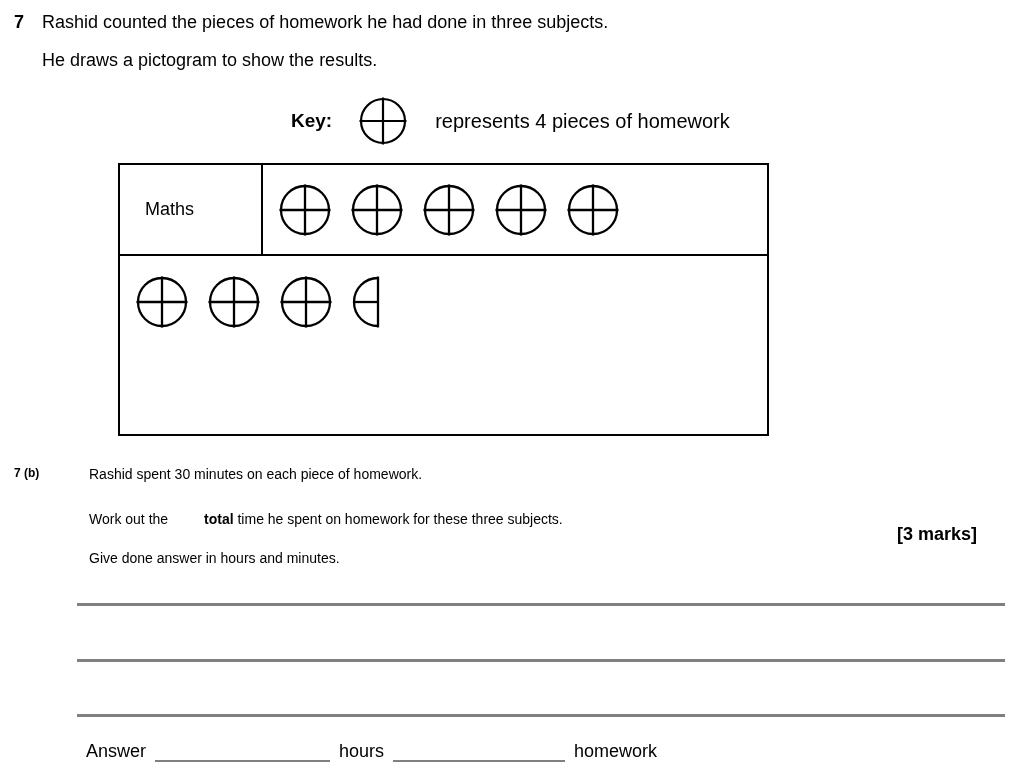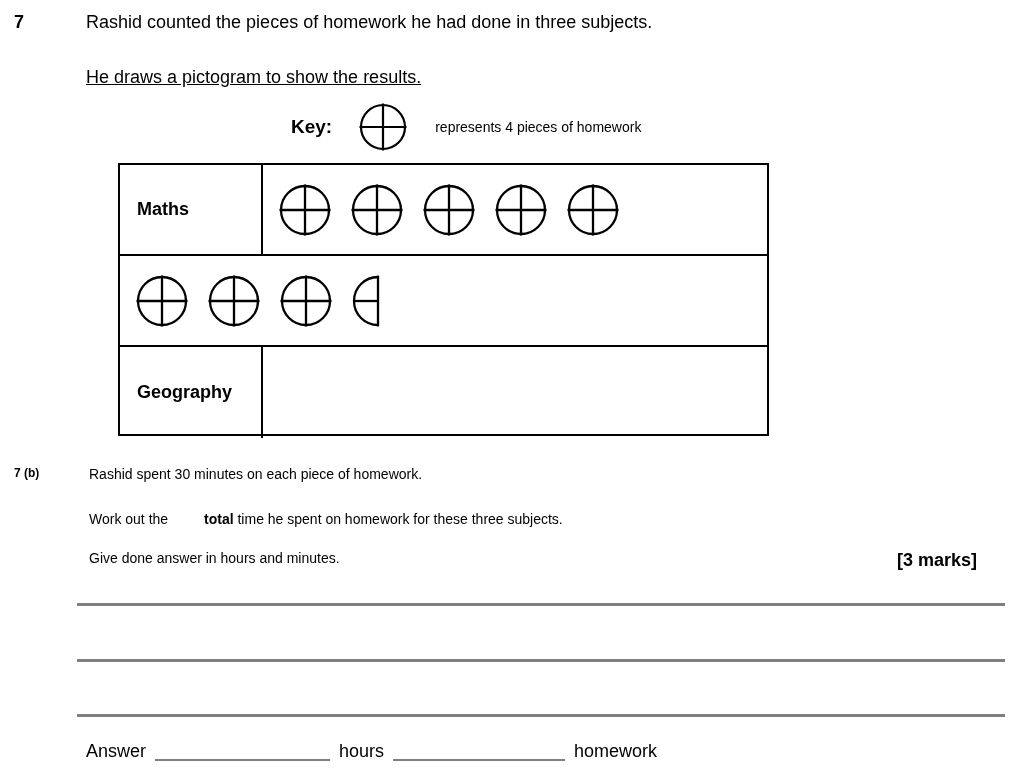--- a/index.html
+++ b/index.html
@@ -18,38 +18,37 @@
   .abs { position: absolute; }
 
   
   .qnum {
     font-weight: bold;
     font-size: 18px;
   }
   .stem-line {
     font-size: 18px;
     white-space: nowrap;
-    margin-left: 44px;
   }
 
   
   .key-row {
     left: 291px;
-    top: 102px;
+    top: 96px;
     display: flex;
     align-items: center;
     gap: 14px;
   }
   .key-label {
     font-size: 19px;
     font-weight: bold;
     margin-right: 12px;
   }
   .key-text {
-    font-size: 14px;
+    font-size: 20px;
     margin-left: 13px;
     white-space: nowrap;
   }
 
   
   .pictogram {
     left: 118px;
     top: 163px;
     width: 651px;
     height: 273px;
@@ -63,23 +62,23 @@
     border-bottom: 2px solid #000;
   }
   .pict-row:last-child { border-bottom: none; }
   .pict-label {
     width: 143px;
     flex: 0 0 143px;
     box-sizing: border-box;
     border-right: 2px solid #000;
     display: flex;
     align-items: center;
-    padding-left: 17px;
-    font-size: 18px;
-    font-weight: bold;
+    padding-left: 25px;
+    font-size: 18px;
+    font-weight: normal;
   }
   .pict-cell {
     flex: 1 1 auto;
     display: flex;
     align-items: center;
     padding-left: 15px;
     gap: 18px;
   }
   .sym { display: block; }
 
@@ -106,41 +105,41 @@
     height: 3px;
     left: 77px;
     width: 928px;
   }
 
   
   .answer-strip {
     left: 86px;
     top: 741px;
     display: flex;
-    align-items: center;
+    align-items: flex-end;
     font-size: 18px;
     white-space: nowrap;
   }
   .blank {
     display: inline-block;
     border-bottom: 2px solid #808080;
     height: 17px;
     margin: 0 9px;
   }
   .blank.hours { width: 175px; }
   .blank.minutes { width: 172px; }
 </style>
 </head>
 <body>
 
 <div class="abs qnum" style="left:14px; top:12px;">7</div>
 
 <div class="abs stem-line" style="left:42px; top:12px;">Rashid counted the pieces of homework he had done in three subjects.</div>
 
-<div class="abs stem-line" style="left:42px; top:67px;text-decoration:underline;">He draws a pictogram to show the results.</div>
+<div class="abs stem-line" style="left:42px; top:50px;">He draws a pictogram to show the results.</div>
 
 <div class="abs key-row">
   <span class="key-label">Key:</span>
   <span>
     <svg class="sym" width="50" height="50" viewBox="0 0 50 50" aria-hidden="true">
       <circle cx="25" cy="25" r="22" fill="none" stroke="#000" stroke-width="2.2"></circle>
       <line x1="25" y1="1.5" x2="25" y2="48.5" stroke="#000" stroke-width="2.2"></line>
       <line x1="1.5" y1="25" x2="48.5" y2="25" stroke="#000" stroke-width="2.2"></line>
     </svg>
   </span>
@@ -216,35 +215,31 @@
       <span>
         <svg class="sym" width="30" height="54" viewBox="0 0 30 54">
           <path d="M27 3 A 24 24 0 0 0 27 51" fill="none" stroke="#000" stroke-width="2.3"></path>
           <line x1="27" y1="1.6" x2="27" y2="52.4" stroke="#000" stroke-width="2.3"></line>
           <line x1="3" y1="27" x2="28" y2="27" stroke="#000" stroke-width="2.3"></line>
         </svg>
       </span>
     </div>
   </div>
 
-  <div class="pict-row">
-    <div class="pict-label">Geography</div>
-    <div class="pict-cell"></div>
-  </div>
 </div>
 
 <div class="abs part-b-num" style="left:14px; top:466px;">7 (b)</div>
 
 <div class="abs b-line" style="left:89px; top:466px;">Rashid spent 30 minutes on each piece of homework.</div>
 
 <div class="abs b-line" style="left:89px; top:511px;"><span>Work out the </span><b>total</b><span> time he spent on homework for these three subjects.</span></div>
 
 <div class="abs b-line" style="left:89px; top:550px;">Give done answer in hours and minutes.</div>
 
-<div class="abs marks" style="left:897px; top:550px;">[3 marks]</div>
+<div class="abs marks" style="left:897px; top:524px;">[3 marks]</div>
 
 <div class="abs rule" style="top:603px;"></div>
 <div class="abs rule" style="top:659px;"></div>
 <div class="abs rule" style="top:714px;"></div>
 
 <div class="abs answer-strip">
   <span>Answer</span>
   <span class="blank hours"></span>
   <span>hours</span>
   <span class="blank minutes"></span>

